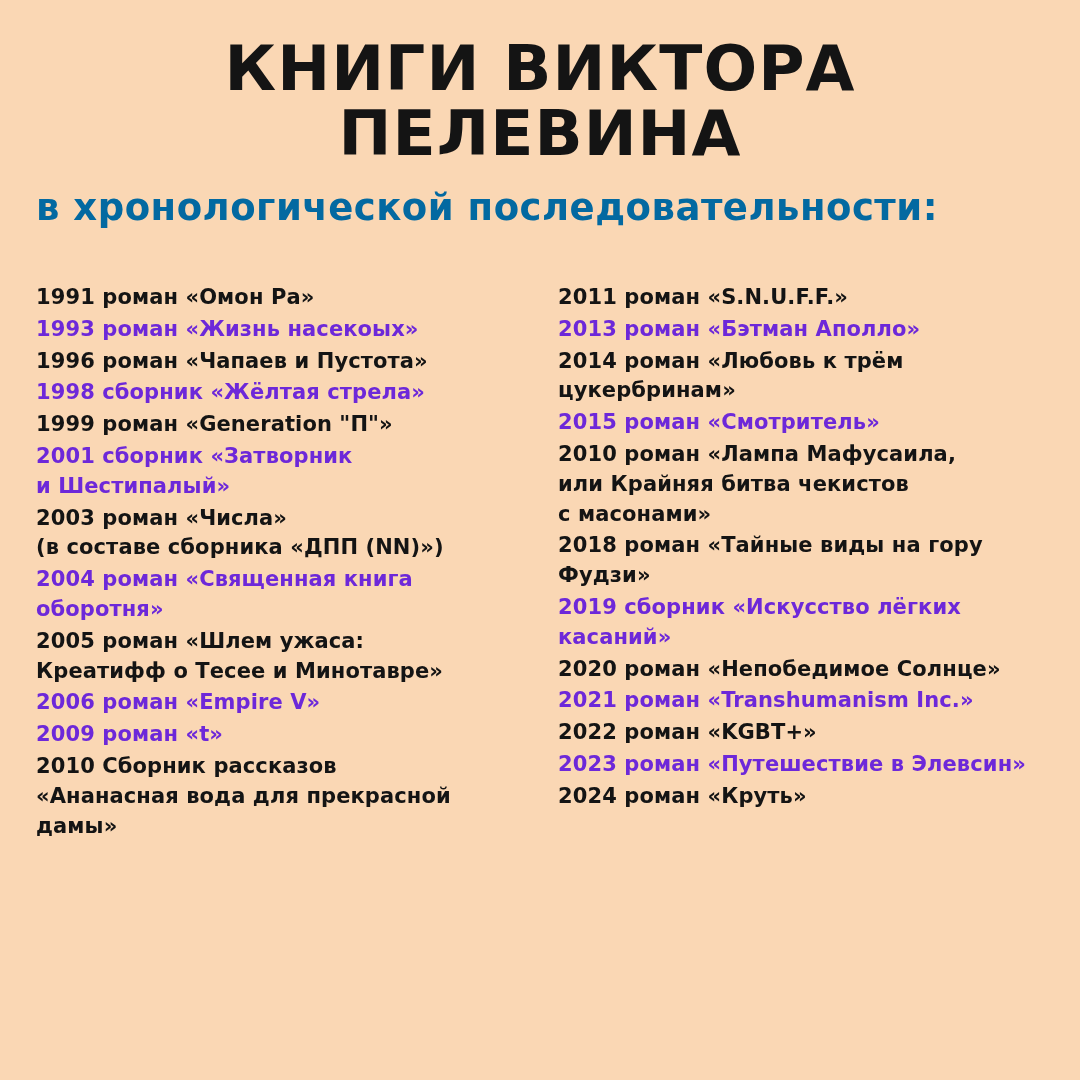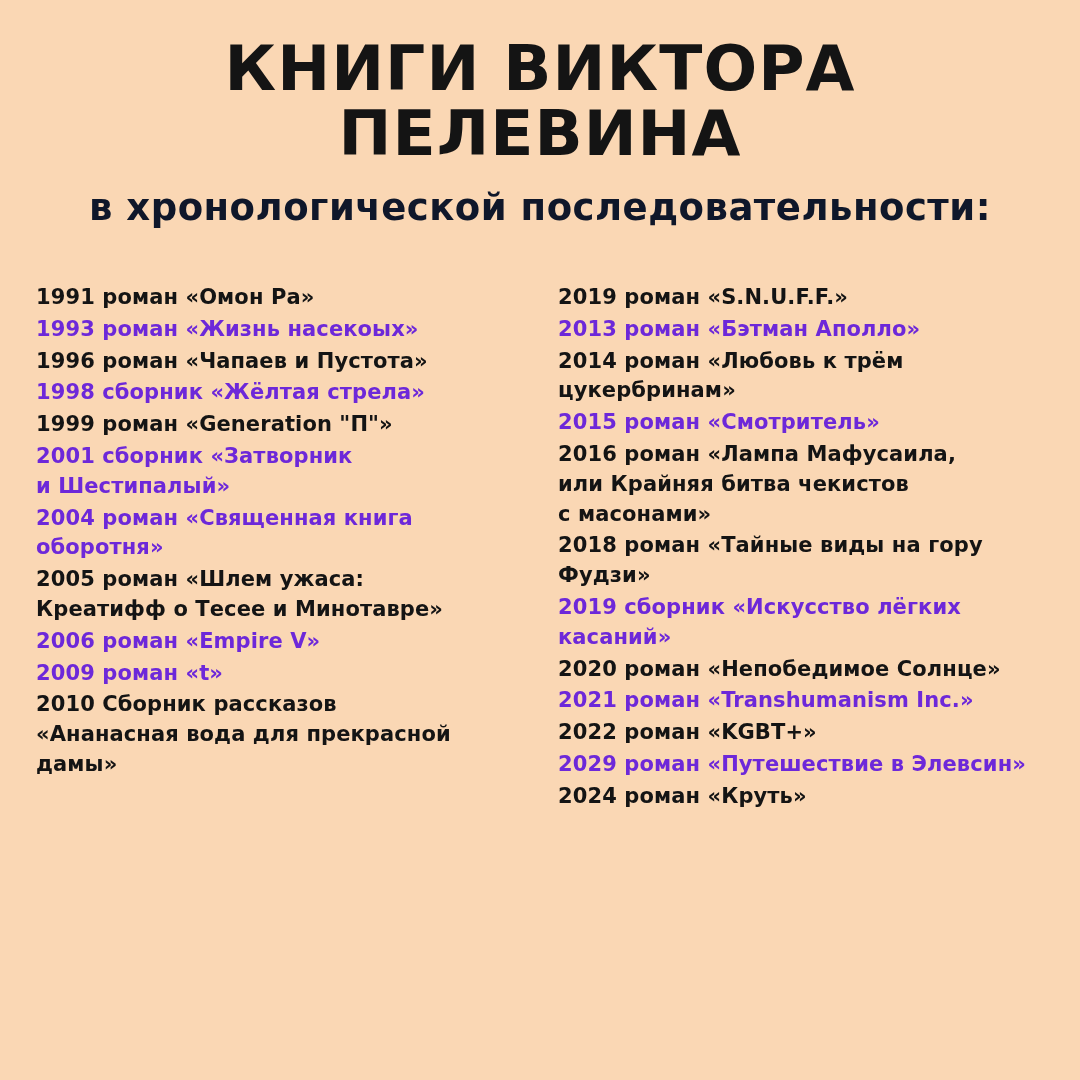--- a/index.html
+++ b/index.html
@@ -25,25 +25,25 @@
     font-family: "DejaVu Sans", sans-serif;
     font-weight: bold;
     font-size: 62px;
     letter-spacing: 1px;
     color: #141414;
     line-height: 1.05;
     margin: 8px 0 0 0;
     transform: scaleX(1.02);
   }
   .subtitle {
-    text-align: center;
+    text-align: left;
     font-family: "DejaVu Sans", sans-serif;
     font-weight: bold;
     font-size: 37px;
-    color: #0f172a;
+    color: #0369a1;
     line-height: 1.1;
     margin-top: 22px;
     letter-spacing: 0.5px;
   }
   .columns {
     display: flex;
     margin-top: 54px;
     gap: 36px;
   }
   .column {
@@ -72,43 +72,45 @@
 
   <div class="columns">
     <div class="column">
       <div class="entry">1991 роман «Омон Ра»</div>
       <div class="entry red">1993 роман «Жизнь насекоых»</div>
       <div class="entry">1996 роман «Чапаев и Пустота»</div>
       <div class="entry red">1998 сборник «Жёлтая стрела»</div>
       <div class="entry">1999 роман «Generation "П"»</div>
       <div class="entry red">2001 сборник «Затворник
 и Шестипалый»</div>
+      <div class="entry">2003 роман «Числа»
+(в составе сборника «ДПП (NN)»)</div>
       <div class="entry red">2004 роман «Священная книга
 оборотня»</div>
       <div class="entry">2005 роман «Шлем ужаса:
 Креатифф о Тесее и Минотавре»</div>
       <div class="entry red">2006 роман «Empire V»</div>
       <div class="entry red">2009 роман «t»</div>
       <div class="entry">2010 Сборник рассказов
 «Ананасная вода для прекрасной дамы»</div>
     </div>
 
     <div class="column">
-      <div class="entry">2019 роман «S.N.U.F.F.»</div>
+      <div class="entry">2011 роман «S.N.U.F.F.»</div>
       <div class="entry red">2013 роман «Бэтман Аполло»</div>
       <div class="entry">2014 роман «Любовь к трём
 цукербринам»</div>
       <div class="entry red">2015 роман «Смотритель»</div>
-      <div class="entry">2016 роман «Лампа Мафусаила,
+      <div class="entry">2010 роман «Лампа Мафусаила,
 или Крайняя битва чекистов
 с масонами»</div>
       <div class="entry">2018 роман «Тайные виды на гору
 Фудзи»</div>
       <div class="entry red">2019 сборник «Искусство лёгких
 касаний»</div>
       <div class="entry">2020 роман «Непобедимое Солнце»</div>
       <div class="entry red">2021 роман «Transhumanism Inc.»</div>
       <div class="entry">2022 роман «KGBT+»</div>
-      <div class="entry red">2029 роман «Путешествие в Элевсин»</div>
+      <div class="entry red">2023 роман «Путешествие в Элевсин»</div>
       <div class="entry">2024 роман «Круть»</div>
     </div>
   </div>
 </div>
 
 </body></html>

